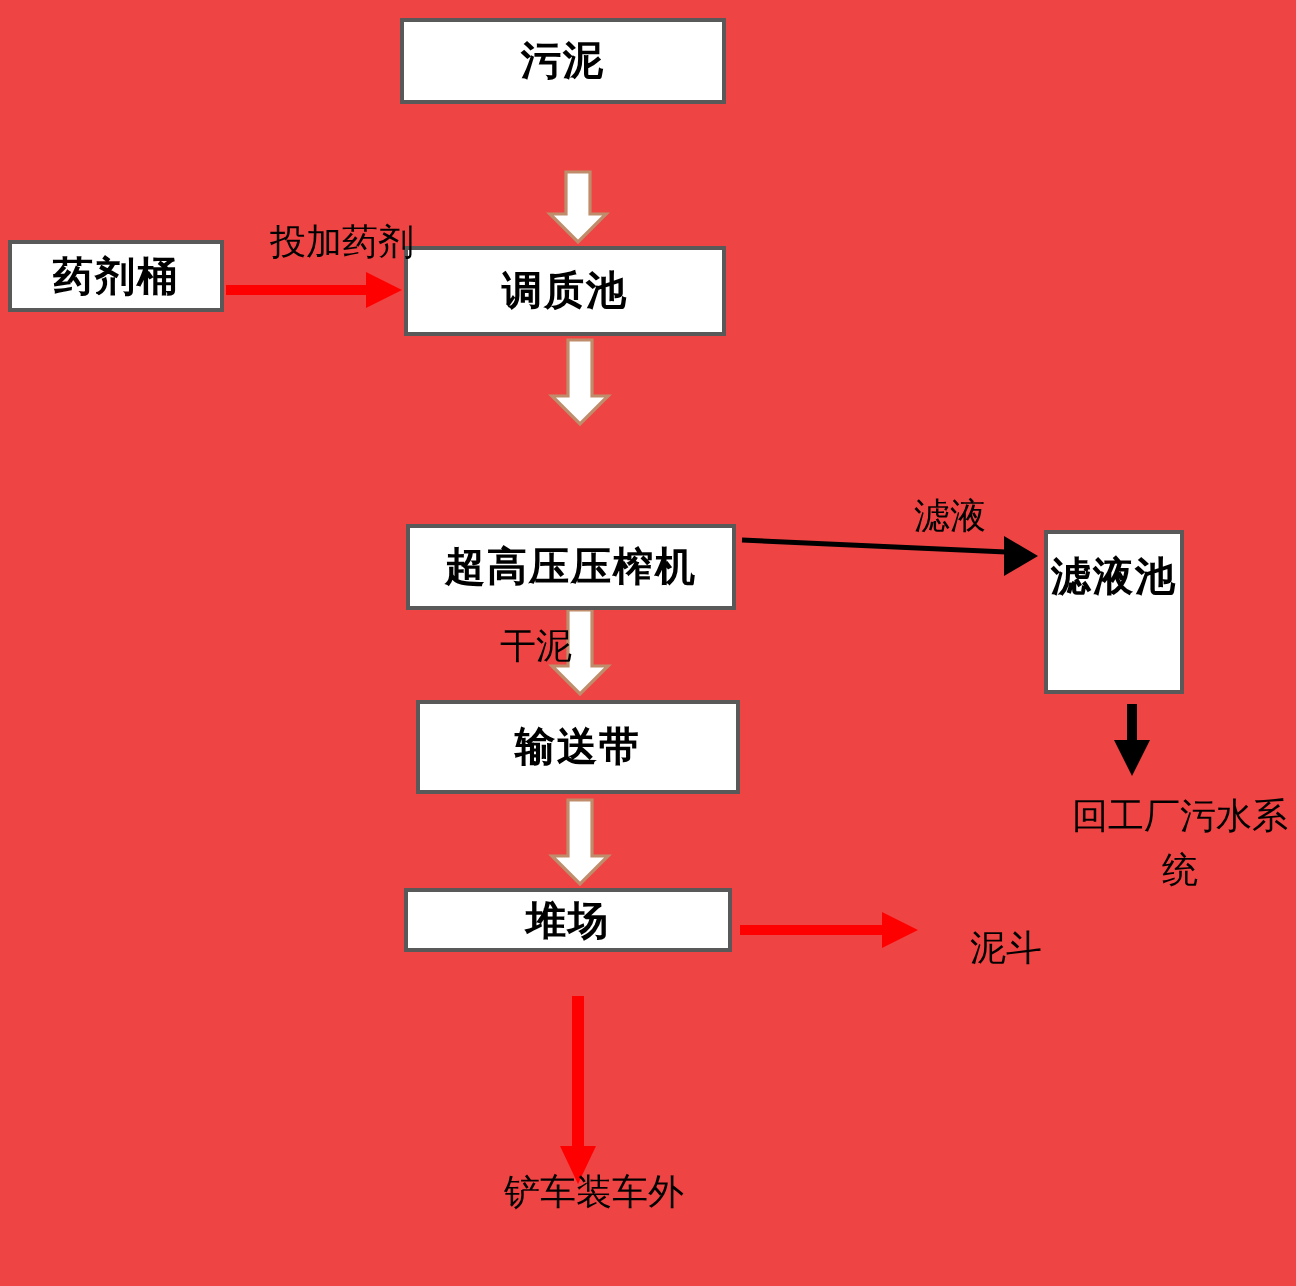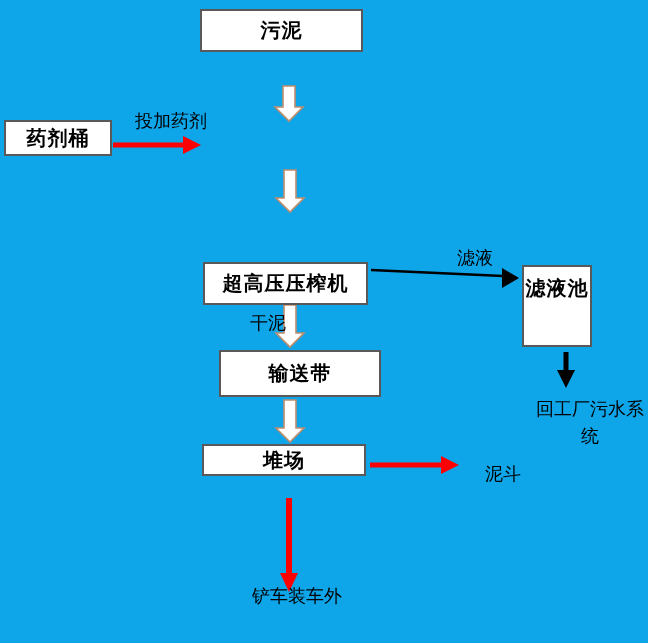--- a/index.html
+++ b/index.html
@@ -1,21 +1,21 @@
 <!DOCTYPE html>
 <html><head>
 <meta charset="utf-8">
 <style>
   html, body { margin: 0; padding: 0; background: #ffffff; }
   body { font-family: "DejaVu Sans", "Liberation Sans", sans-serif; }
   .canvas {
     position: relative;
     width: 648px;
     height: 643px;
-    background: #0ea5e9;
+    background: #ef4444;
     overflow: hidden;
   }
   .arrow-layer {
     position: absolute;
     left: 0; top: 0;
     width: 648px; height: 643px;
     pointer-events: none;
   }
   .node {
     position: absolute;
@@ -96,26 +96,27 @@
     <g>
       <line x1="566" y1="352" x2="566" y2="371" stroke-width="5" stroke="#000000"></line>
       <polygon points="557,370 575,370 566,388" fill="#000000"></polygon>
     </g>
   </svg>
 
   <div class="node" id="node-sludge" style="border-color: rgb(89, 89, 89); color: rgb(0, 0, 0);">污泥</div>
 
   <div class="node" id="node-chemical-barrel" style="border-color: rgb(89, 89, 89); color: rgb(0, 0, 0);">药剂桶</div>
 
+  <div class="node" id="node-conditioning-tank" style="border-color: rgb(89, 89, 89); color: rgb(0, 0, 0);">调质池</div>
 
   <div class="node" id="node-press" style="border-color: rgb(89, 89, 89); color: rgb(0, 0, 0);">超高压压榨机</div>
 
   <div class="node top-align" id="node-filtrate-tank" style="border-color: rgb(89, 89, 89); color: rgb(0, 0, 0);">滤液池</div>
 
-  <div class="node" id="node-conveyor" style="border-color: rgb(89, 89, 89); color: rgb(0, 0, 0); margin-left: 11px;">输送带</div>
+  <div class="node" id="node-conveyor" style="border-color: rgb(89, 89, 89); color: rgb(0, 0, 0);">输送带</div>
 
   <div class="node" id="node-stockyard" style="border-color: rgb(89, 89, 89); color: rgb(0, 0, 0);">堆场</div>
 
   <div class="flow-label" id="label-dosing">投加药剂</div>
 
   <div class="flow-label" id="label-filtrate">滤液</div>
 
   <div class="flow-label" id="label-dry-mud">干泥</div>
 
   <div class="flow-label" id="label-mud-hopper">泥斗</div>

